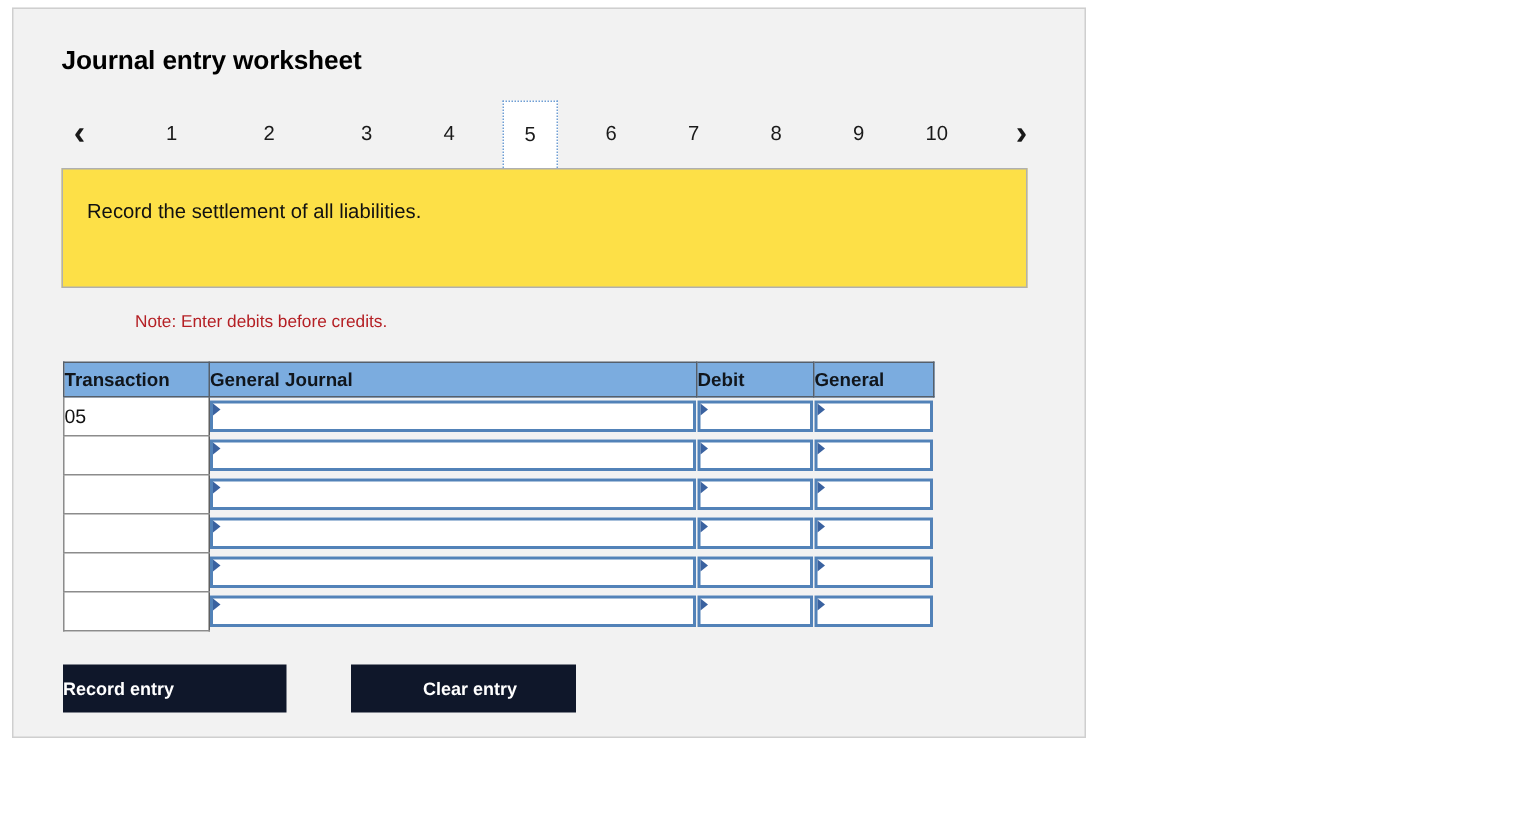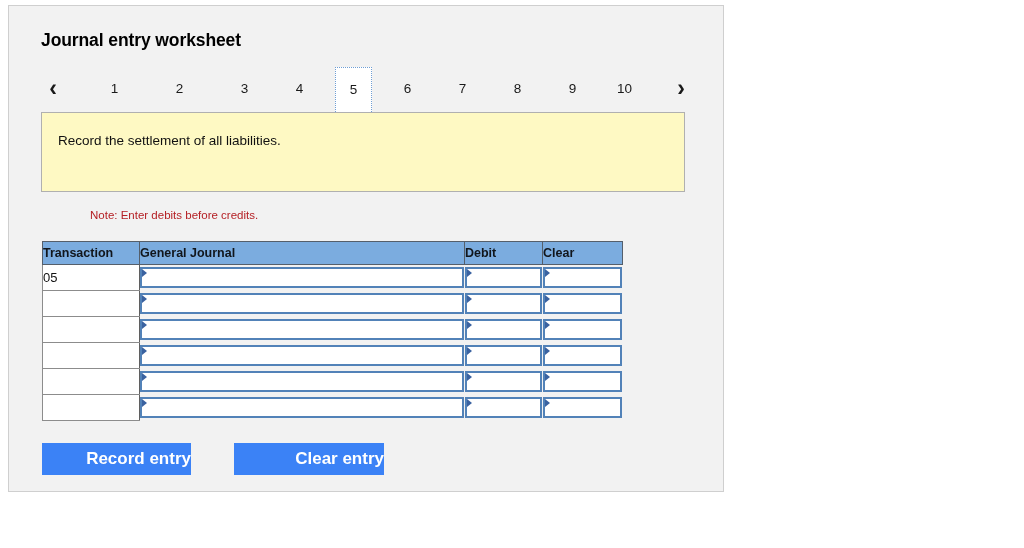--- a/index.html
+++ b/index.html
@@ -81,21 +81,21 @@
     line-height: 43px;
   }
 
   
   .desc-box {
     position: absolute;
     left: 32px;
     top: 106px;
     width: 644px;
     height: 80px;
-    background: #fef9c3;
+    background: #fde047;
     border: 1px solid #b0b0b0;
     box-sizing: border-box;
   }
   .desc-text {
     position: absolute;
     left: 16px;
     top: 20px;
     font-size: 13.5px;
     color: #111111;
     white-space: nowrap;
@@ -172,25 +172,25 @@
     width: 0;
     height: 0;
     border-top: 4px solid transparent;
     border-bottom: 4px solid transparent;
     border-left: 5px solid #3a62a0;
   }
 
   
   .btn {
     position: absolute;
-    background: #3b82f6;
+    background: #0f172a;
     color: #ffffff;
-    font-size: 17px;
+    font-size: 12px;
     font-weight: bold;
-    text-align: right;
+    text-align: left;
     border: none;
     height: 32px;
     line-height: 32px;
     cursor: pointer;
     white-space: nowrap;
     font-family: "Liberation Sans", sans-serif;
     padding: 0;
   }
   .btn-record { left: 33px;  top: 437px; width: 149px; }
   .btn-clear  { left: 225px; top: 437px; width: 150px; padding-left: 48px; }
@@ -231,21 +231,21 @@
       <col class="col-trans">
       <col class="col-gj">
       <col class="col-debit">
       <col class="col-credit">
     </colgroup>
     <thead>
       <tr>
         <th>Transaction</th>
         <th>General Journal</th>
         <th>Debit</th>
-        <th>Clear</th>
+        <th>General</th>
       </tr>
     </thead>
     <tbody>
       <tr>
         <td class="trans-cell">05</td>
         <td class="input-cell">
             <div class="cellbox"></div>
           </td>
         <td class="input-cell">
             <div class="cellbox"></div>

